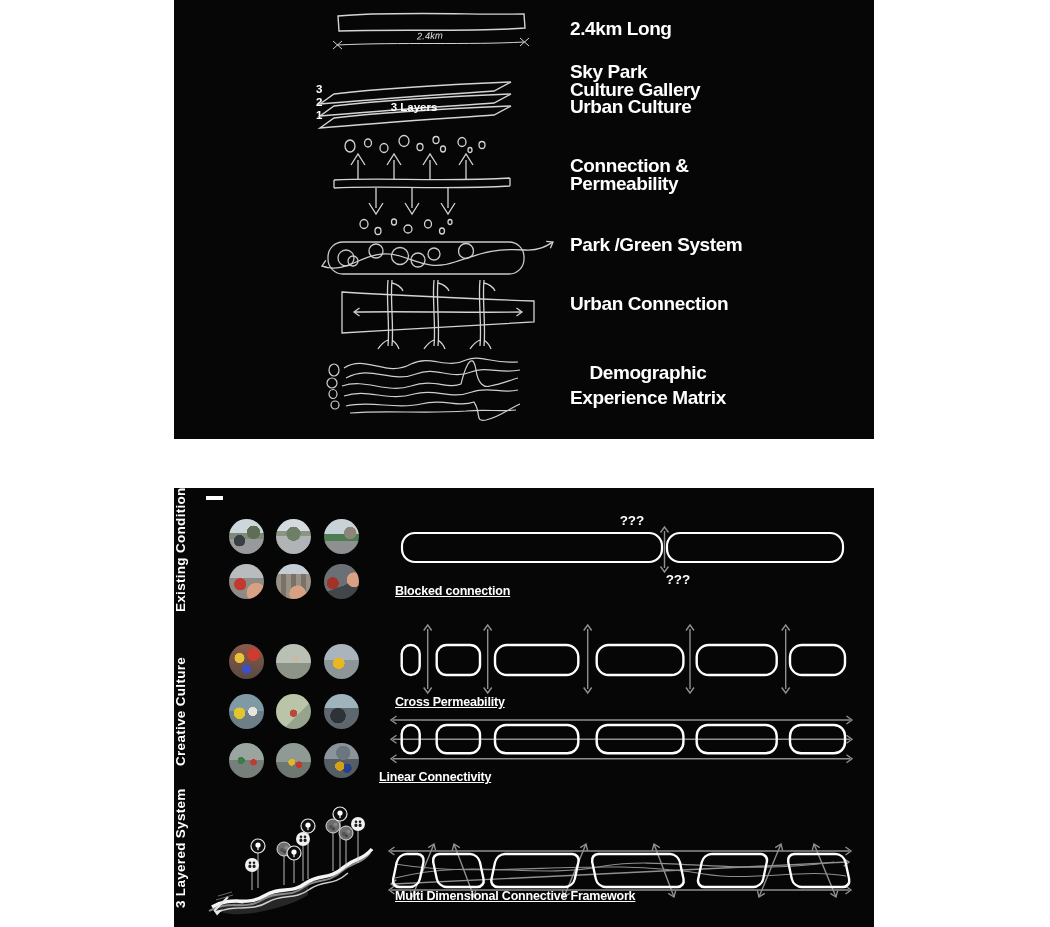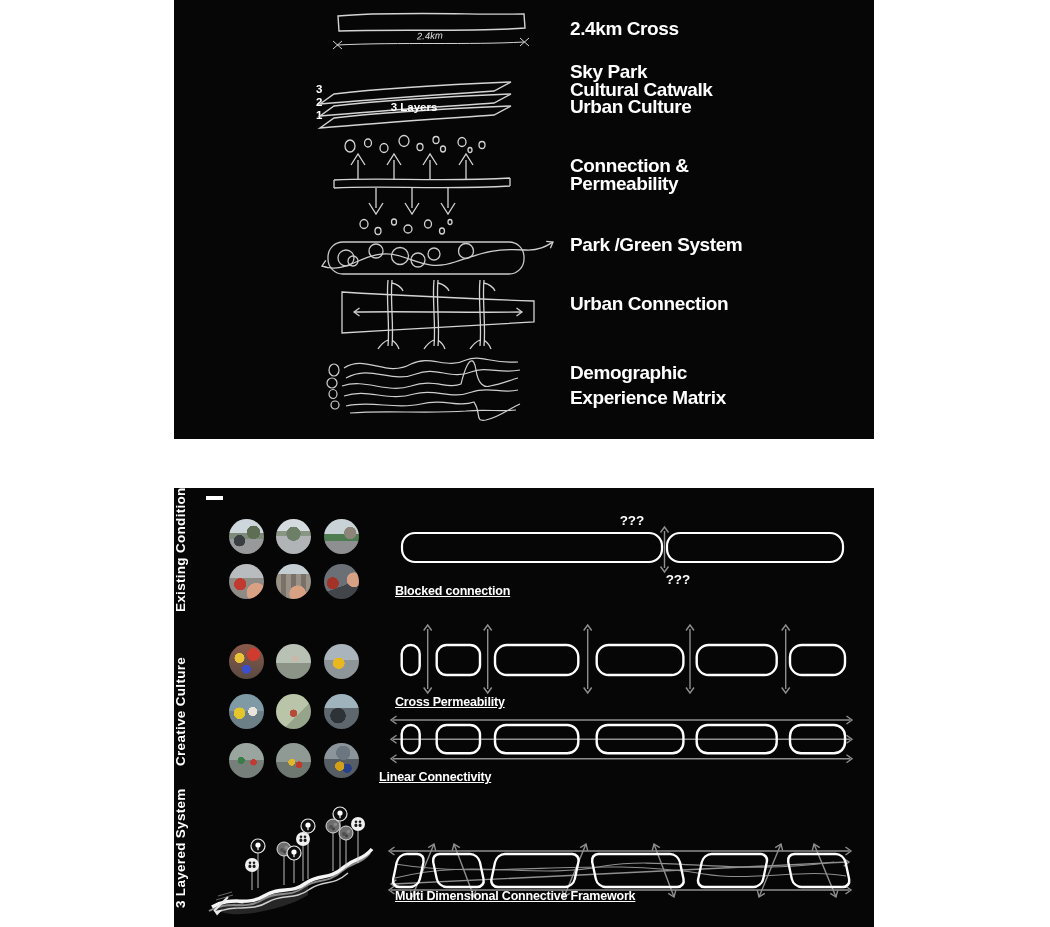--- a/index.html
+++ b/index.html
@@ -14,21 +14,21 @@
     background:#060606;overflow:hidden;
   }
   .panel.top{top:0;}
   .panel.bottom{top:488px;}
   .panel svg{position:absolute;left:0;top:0;}
 
   .toplabel{
     position:absolute;left:396px;color:#ffffff;font-weight:bold;
     font-size:19px;line-height:17.5px;letter-spacing:-0.4px;white-space:nowrap;
   }
-  .toplabel.wide{line-height:25px;}
+  .toplabel.wide{line-height:25px;text-align:center;}
 
   .caption{
     position:absolute;color:#ffffff;font-weight:bold;
     font-size:12.5px;letter-spacing:-0.2px;white-space:nowrap;text-decoration:underline;
   }
   .vlabel{
     position:absolute;color:#ffffff;font-weight:bold;font-size:13.5px;
     letter-spacing:0.3px;white-space:nowrap;line-height:15px;
     transform:rotate(-90deg);transform-origin:0 100%;
   }
@@ -190,25 +190,25 @@
       <path d="M18,18 C40,4 60,28 85,14 C105,4 120,20 140,10 C155,4 165,14 192,12"></path>
       <path d="M20,28 C45,14 65,34 90,24 C110,16 125,30 145,22 C160,16 175,24 194,20"></path>
       <path d="M16,36 C40,28 60,44 85,36 C108,28 122,40 135,34 C142,6 148,6 150,20 C152,34 158,38 164,36 C176,34 184,30 192,28"></path>
       <path d="M18,46 C42,38 62,52 88,44 C110,38 124,50 146,42 C162,36 176,44 192,40"></path>
       <path d="M20,56 C45,50 70,60 95,54 C118,48 132,58 148,52 C156,64 148,72 160,70 C174,67 184,58 194,54"></path>
       <path d="M24,63 C60,60 100,64 140,61 C160,59 176,62 190,60"></path>
     </g>
   </svg>
 
   <div class="toplabel" style="top:20px">
-    <div>2.4km Cross</div>
+    <div>2.4km Long</div>
   </div>
   <div class="toplabel" style="top:63px">
     <div>Sky Park</div>
-    <div>Cultural Catwalk</div>
+    <div>Culture Gallery</div>
     <div>Urban Culture</div>
   </div>
   <div class="toplabel" style="top:157px">
     <div>Connection &amp;</div>
     <div>Permeability</div>
   </div>
   <div class="toplabel" style="top:236px">
     <div>Park /Green System</div>
   </div>
   <div class="toplabel" style="top:295px">

